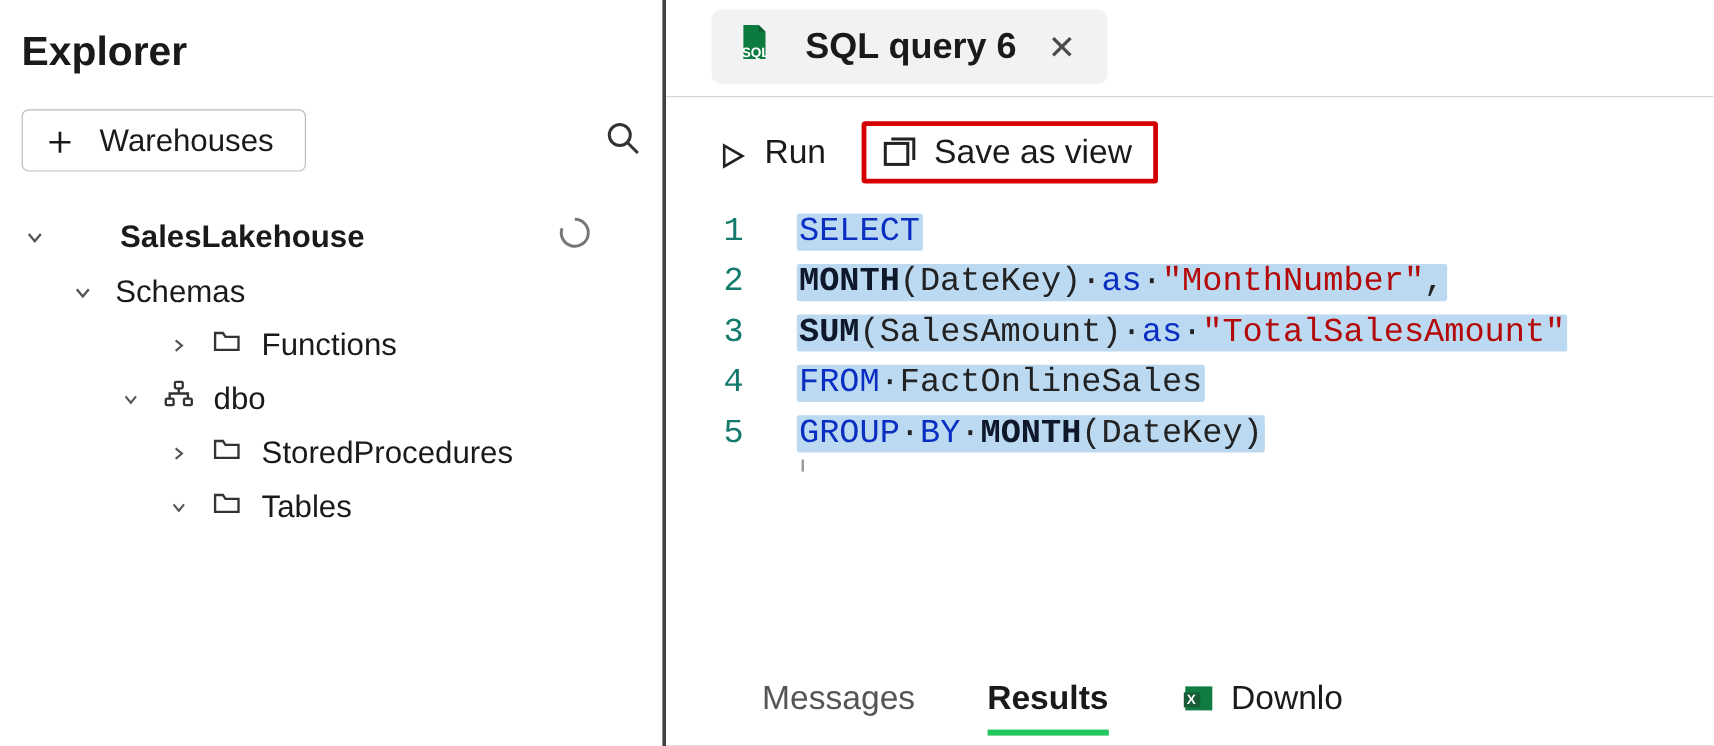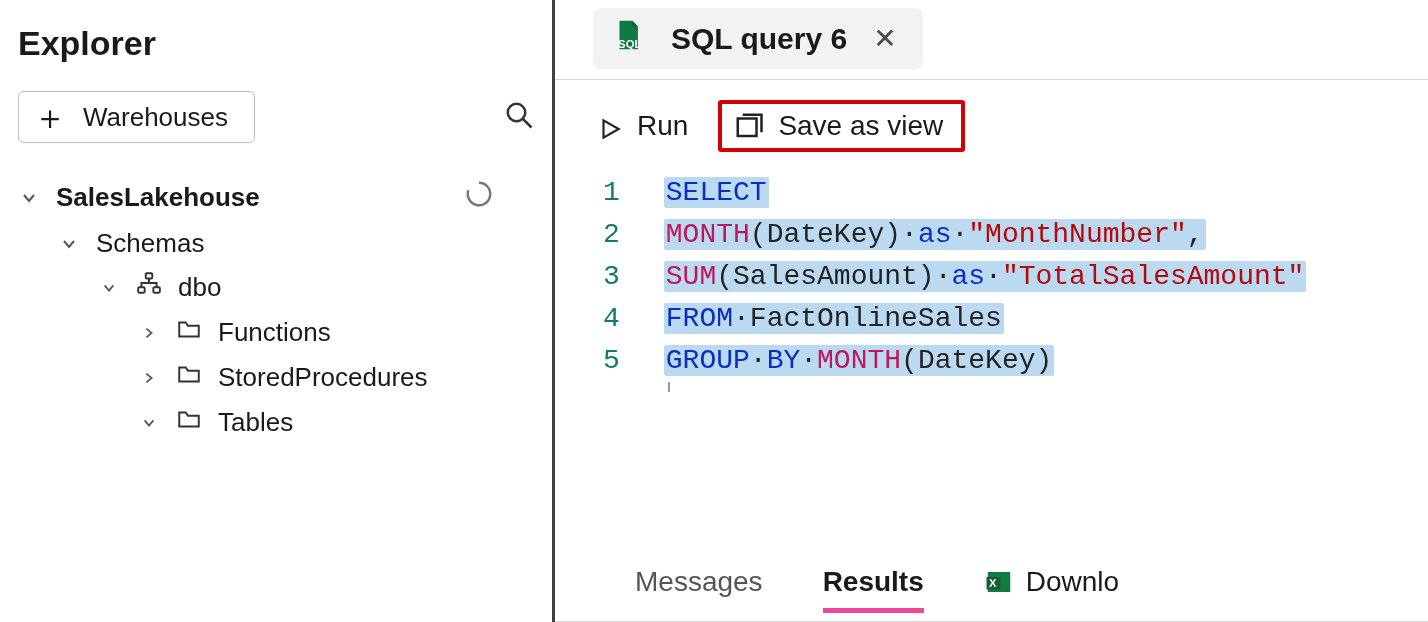--- a/index.html
+++ b/index.html
@@ -58,21 +58,21 @@
     margin-top: 30px;
     font-size: 26px;
   }
   .tree-row {
     display: flex;
     align-items: center;
     gap: 16px;
     padding: 6px 0;
     cursor: pointer;
   }
-  .tree-row.bold .tree-label { font-weight: 700; }
+  .tree-row.bold .tree-label { font-weight: 700; margin-left: 44px; }
   .tree-row .chev { width: 22px; display: flex; justify-content: center; color: #555; font-size: 18px; }
   .tree-label { white-space: nowrap; }
   .indent-1 { padding-left: 40px; }
   .indent-2 { padding-left: 80px; }
   .indent-3 { padding-left: 120px; }
 
   .spinner-icon {
     margin-left: auto;
     margin-right: 40px;
   }
@@ -162,21 +162,21 @@
   .codecol div.codeline {
     height: 42px;
     white-space: pre;
   }
   .sel {
     background: #bcd9f2;
     border-radius: 2px;
     padding: 0 2px;
   }
   .kw-blue   { color: #0a2ec2; }
-  .kw-brown  { color: #be185d; }
+  .kw-brown  { color: #0f172a; font-weight: bold; }
   .str-red   { color: #b30909; }
   .ident     { color: #222; }
 
   .ruler {
     border-left: 2px solid #999;
     height: 10px;
     margin-left: 4px;
   }
 
   
@@ -189,21 +189,21 @@
     font-size: 28px;
   }
   .rtab {
     cursor: pointer;
     padding-bottom: 10px;
     color: #555;
   }
   .rtab.active {
     font-weight: 700;
     color: #1a1a1a;
-    border-bottom: 5px solid #ec4899;
+    border-bottom: 5px solid #22c55e;
   }
   .raction {
     display: flex;
     align-items: center;
     gap: 12px;
     cursor: pointer;
   }
   .raction svg { width: 30px; height: 30px; }
 
   .bottom-border {
@@ -250,49 +250,49 @@
 
       <div class="tree-row indent-1">
         <span class="chev">
           <svg width="16" height="16" viewBox="0 0 16 16" stroke="#555" stroke-width="2" fill="none">
               <polyline points="3,5 8,11 13,5"></polyline>
             </svg>
         </span>
         <span class="tree-label">Schemas</span>
       </div>
 
+      <div class="tree-row indent-3">
+        <span class="chev">
+          <svg width="14" height="14" viewBox="0 0 16 16" stroke="#555" stroke-width="2" fill="none">
+              <polyline points="5,3 11,8 5,13"></polyline>
+            </svg>
+        </span>
+        <span class="folder-icon">
+          <svg viewBox="0 0 24 24" fill="none" stroke="#333" stroke-width="1.8">
+              <path d="M3 6h6l2 3h10v10H3z"></path>
+            </svg>
+        </span>
+        <span class="tree-label">Functions</span>
+      </div>
+
       <div class="tree-row indent-2">
         <span class="chev">
           <svg width="14" height="14" viewBox="0 0 16 16" stroke="#555" stroke-width="2" fill="none">
               <polyline points="3,5 8,11 13,5"></polyline>
             </svg>
         </span>
         <span class="schema-icon">
           <svg viewBox="0 0 24 24" fill="none" stroke="#333" stroke-width="1.8">
             <rect x="9" y="2" width="6" height="5" rx="1"></rect>
             <rect x="2" y="15" width="6" height="5" rx="1"></rect>
             <rect x="16" y="15" width="6" height="5" rx="1"></rect>
             <path d="M12 7 v4 M12 11 h-7 v4 M12 11 h7 v4"></path>
           </svg>
         </span>
         <span class="tree-label">dbo</span>
-      </div>
-
-      <div class="tree-row indent-3">
-        <span class="chev">
-          <svg width="14" height="14" viewBox="0 0 16 16" stroke="#555" stroke-width="2" fill="none">
-              <polyline points="5,3 11,8 5,13"></polyline>
-            </svg>
-        </span>
-        <span class="folder-icon">
-          <svg viewBox="0 0 24 24" fill="none" stroke="#333" stroke-width="1.8">
-              <path d="M3 6h6l2 3h10v10H3z"></path>
-            </svg>
-        </span>
-        <span class="tree-label">Functions</span>
       </div>
 
       <div class="tree-row indent-3">
         <span class="chev">
           <svg width="14" height="14" viewBox="0 0 16 16" stroke="#555" stroke-width="2" fill="none">
               <polyline points="5,3 11,8 5,13"></polyline>
             </svg>
         </span>
         <span class="folder-icon">
           <svg viewBox="0 0 24 24" fill="none" stroke="#333" stroke-width="1.8">

